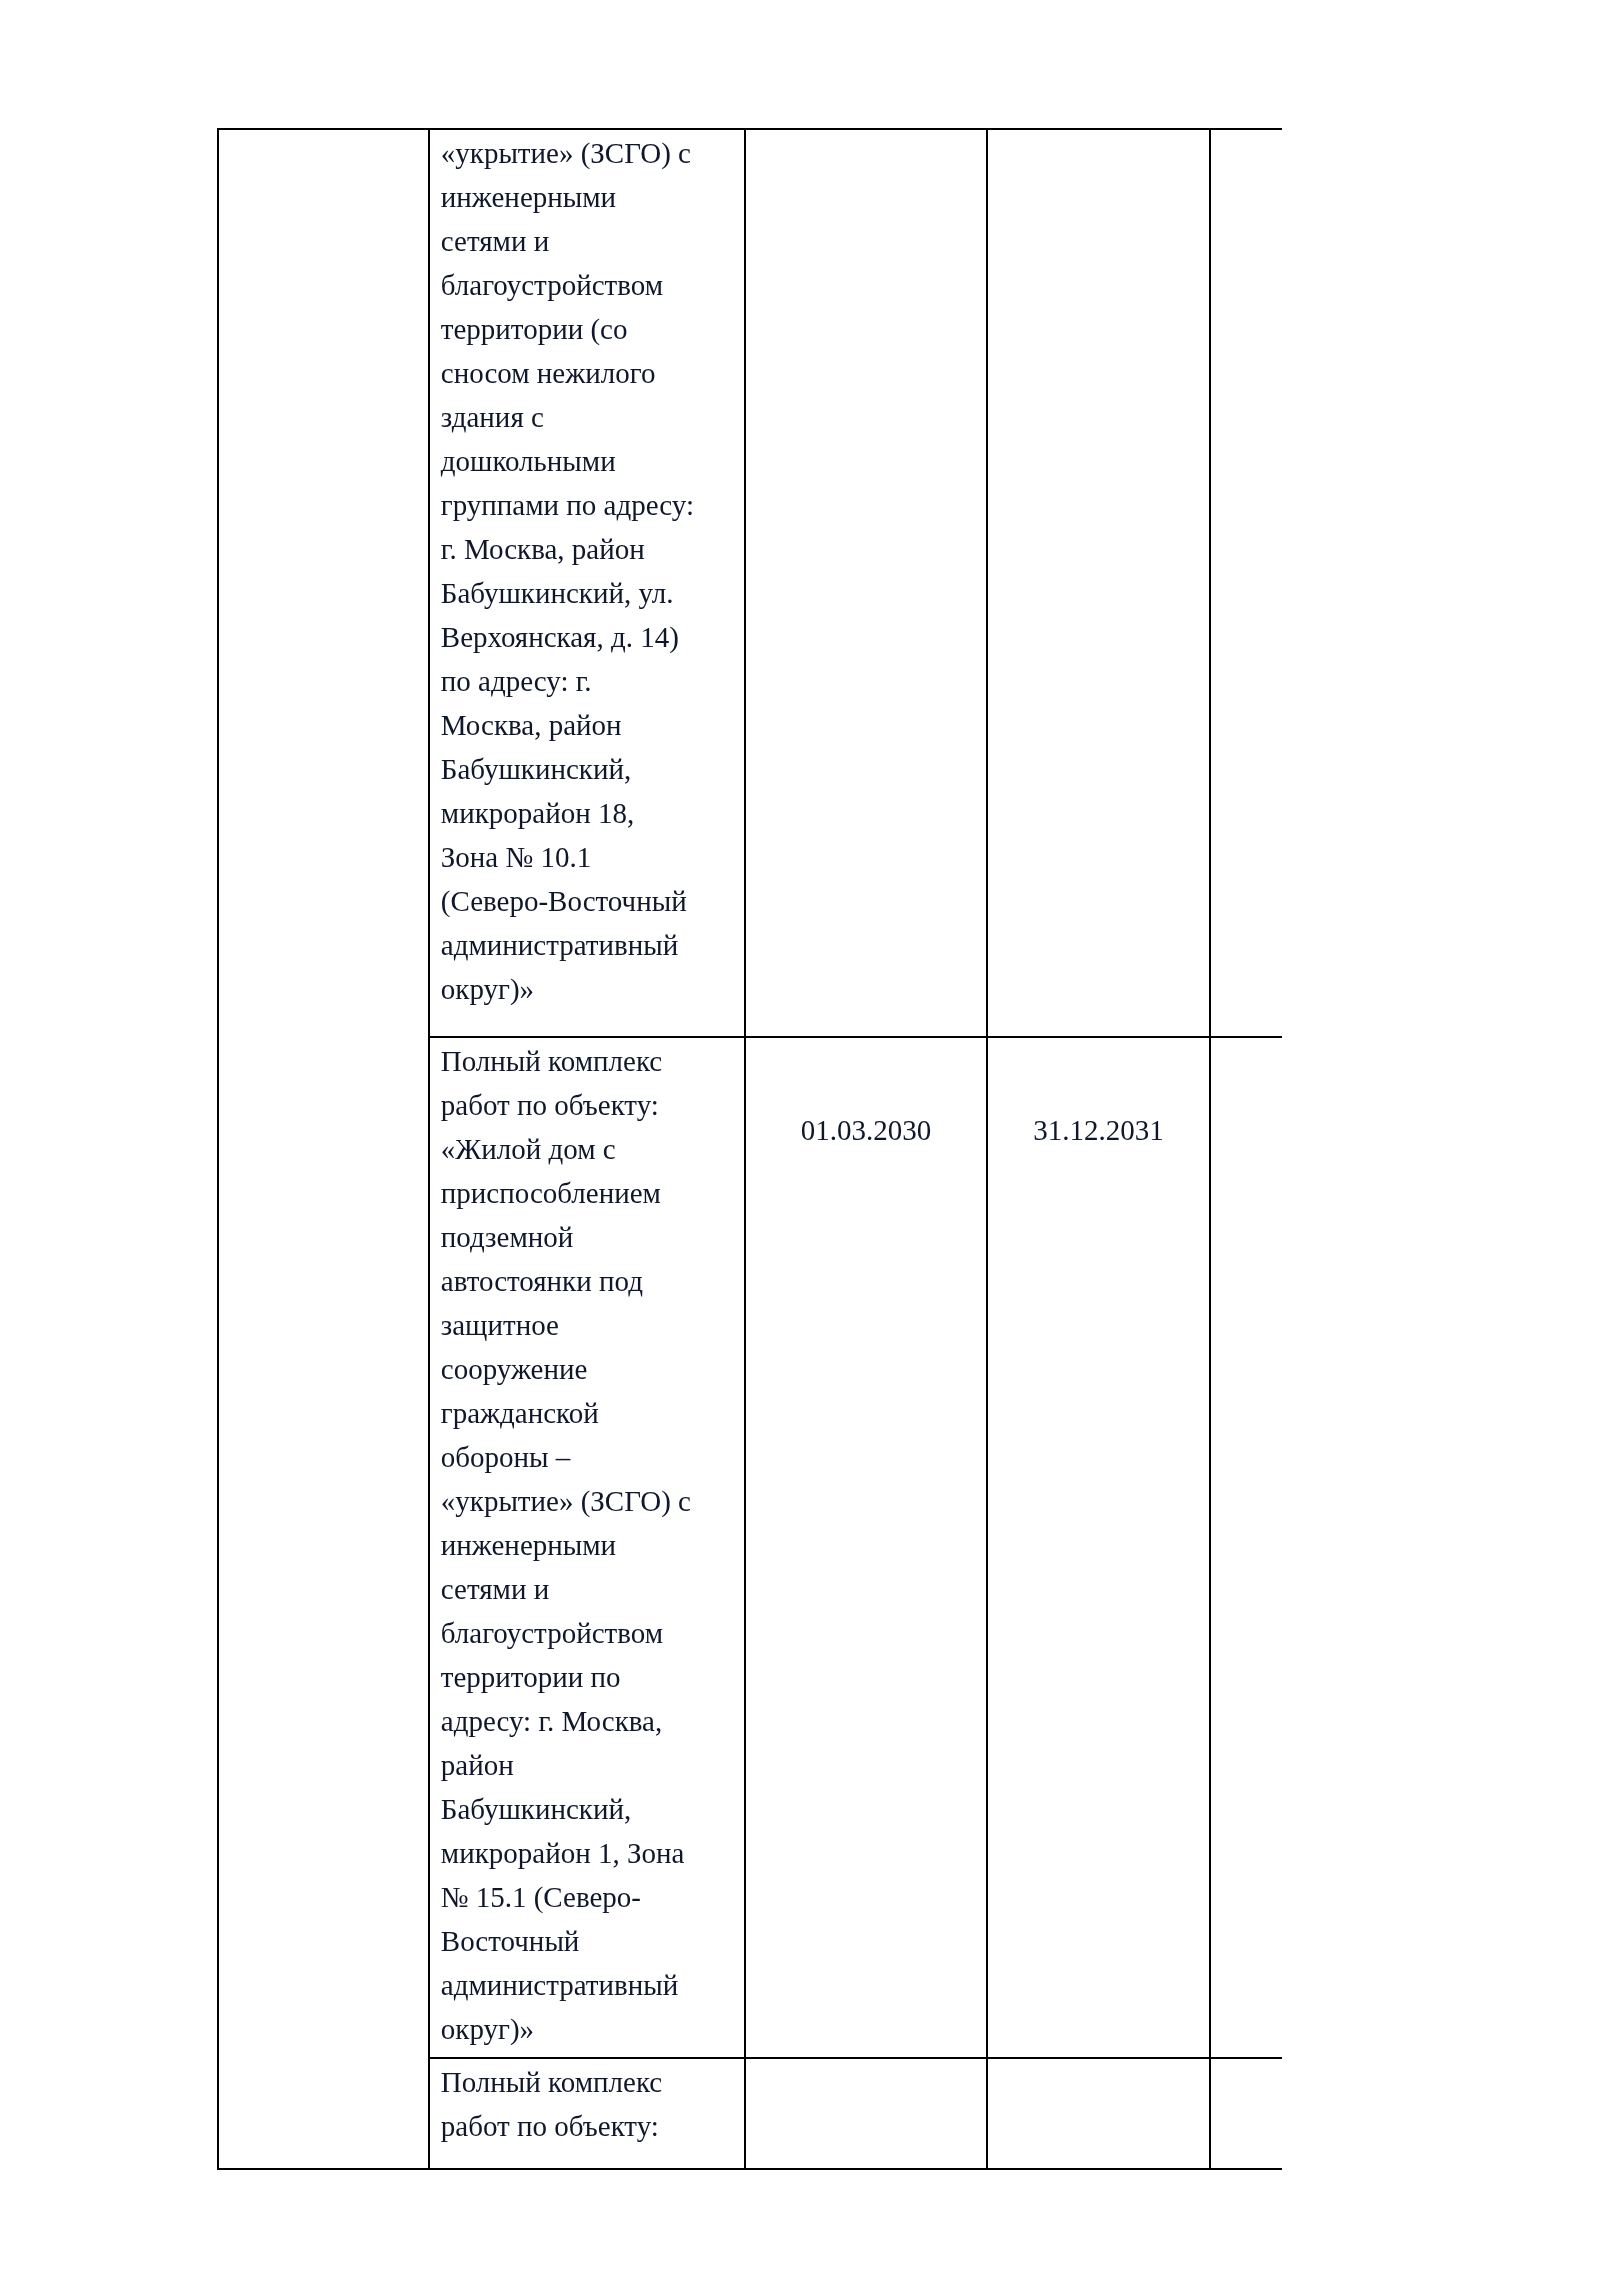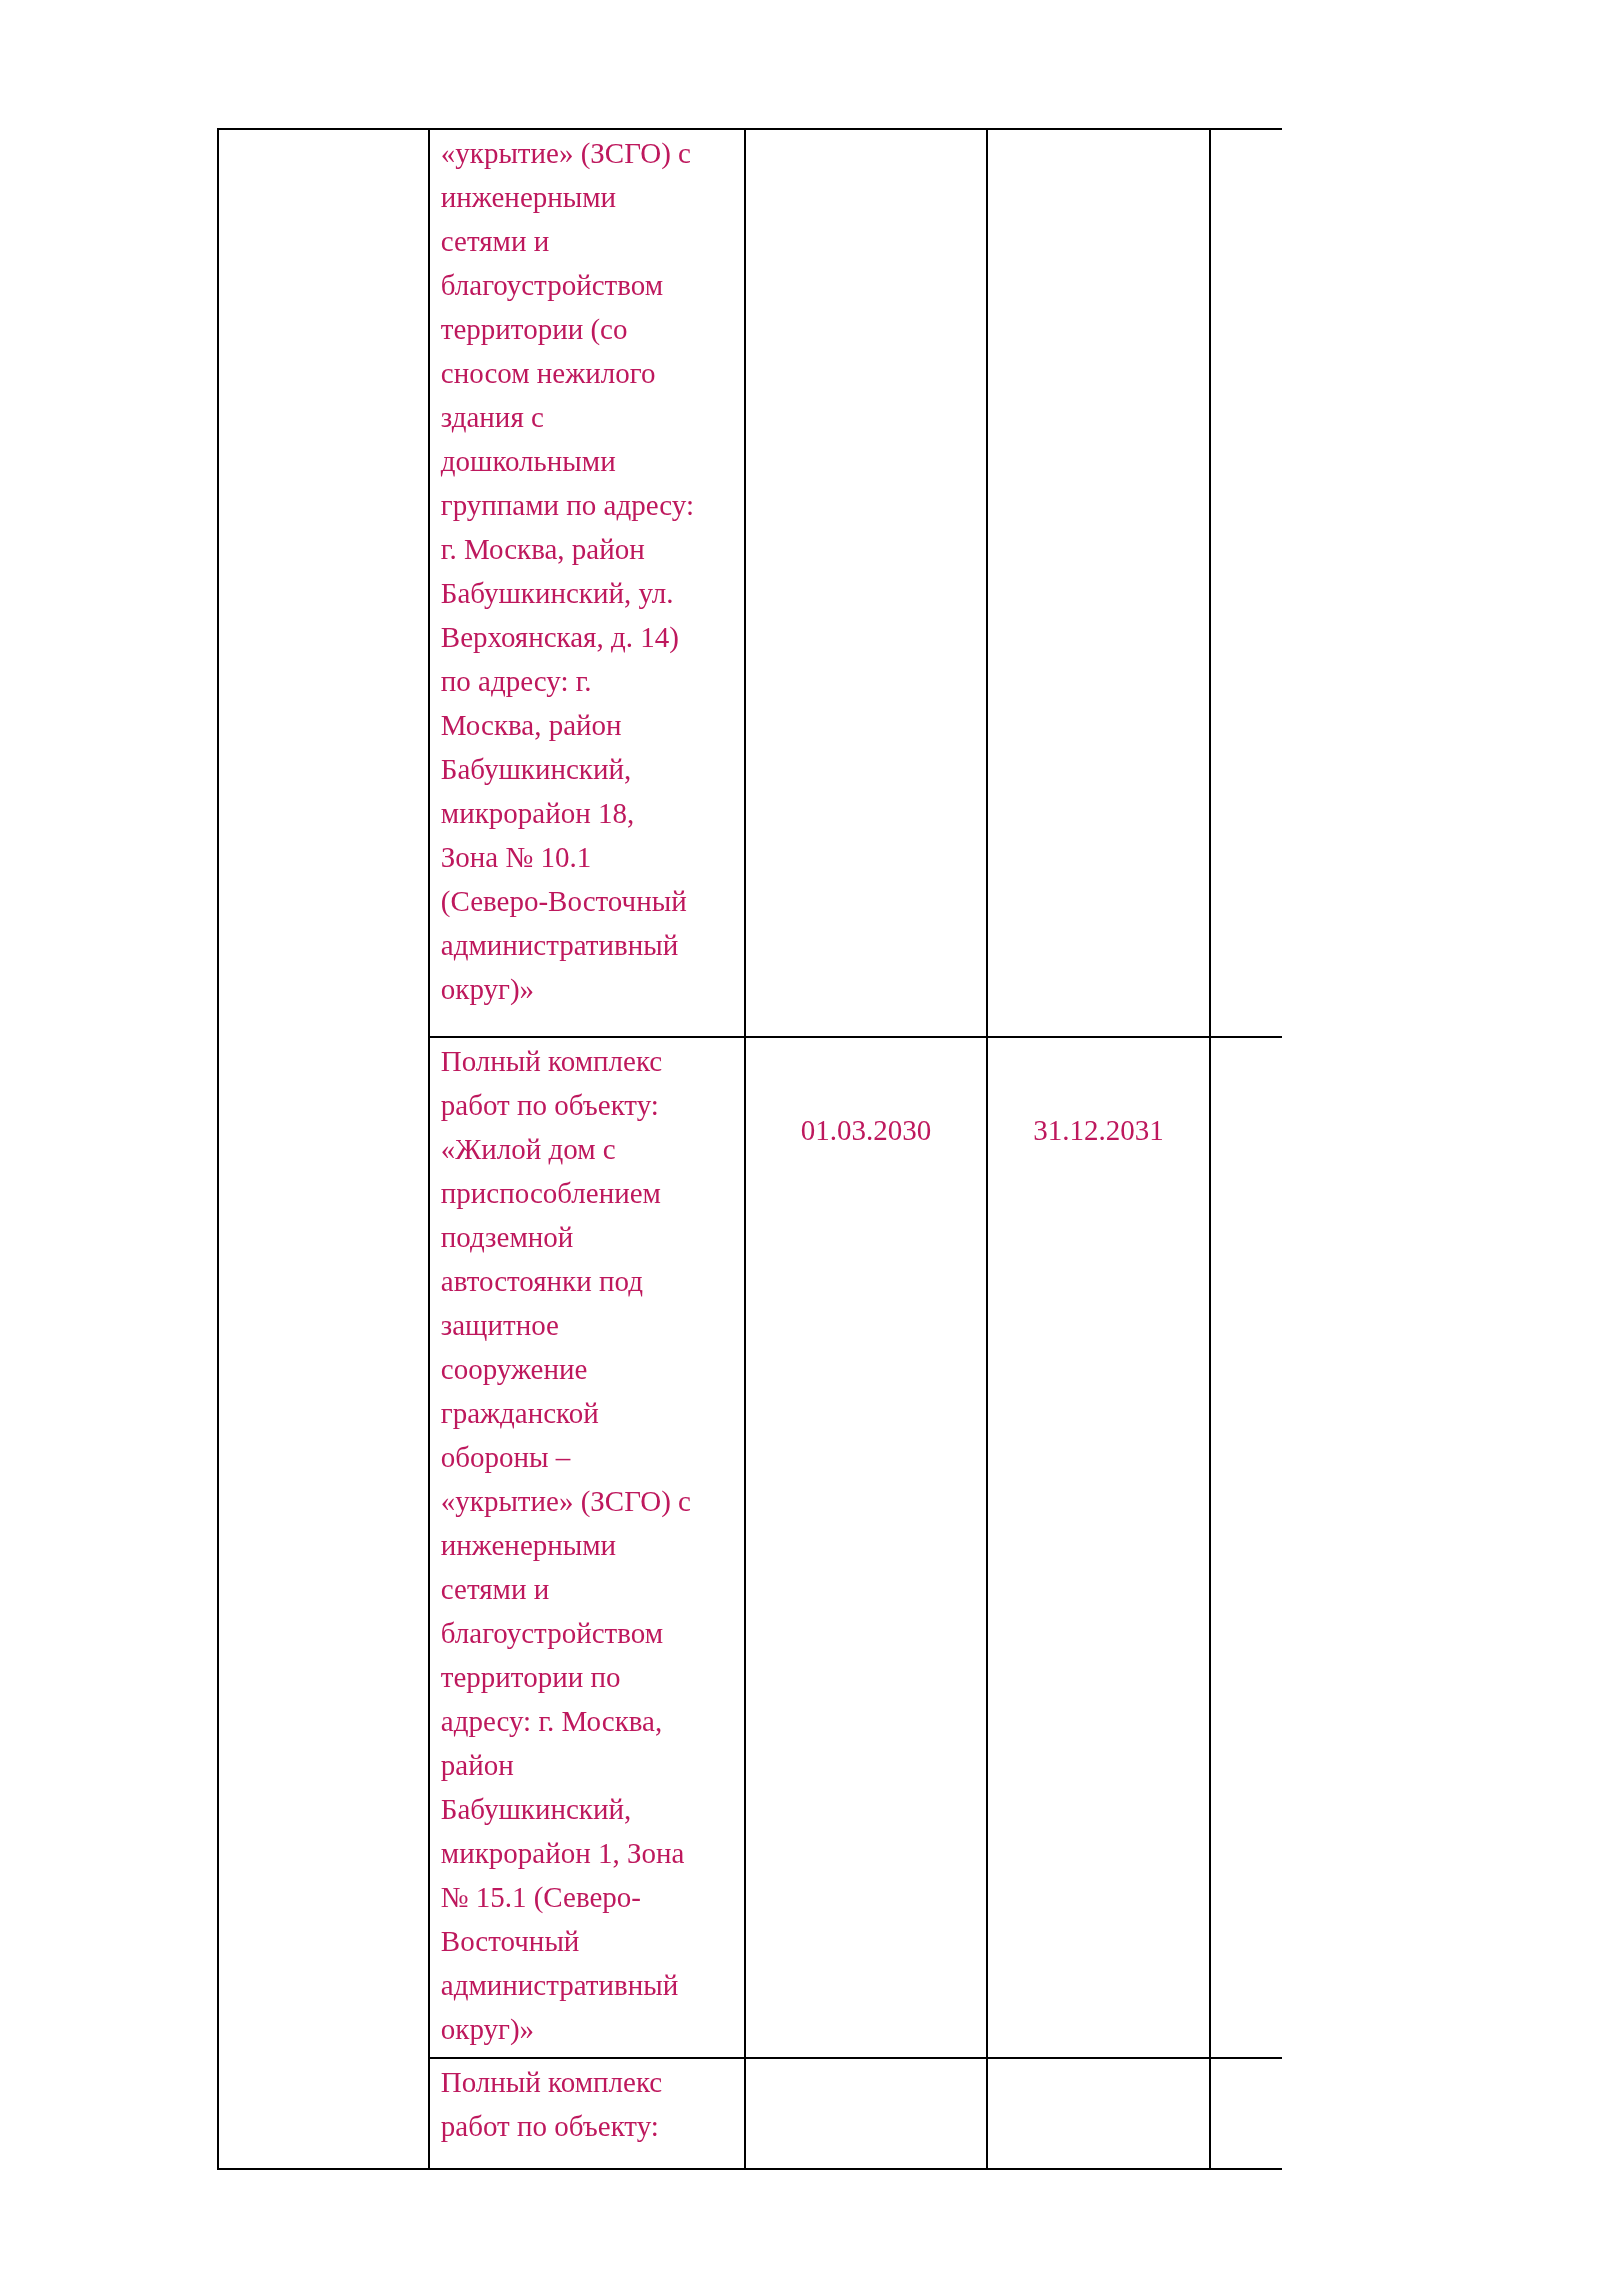--- a/index.html
+++ b/index.html
@@ -7,21 +7,21 @@
     padding: 0;
     background: #ffffff;
   }
   .page {
     position: relative;
     width: 1282px;
     height: 2293px;
     background: #ffffff;
     overflow: hidden;
     font-family: "Liberation Serif", serif;
-    color: #be185d;
+    color: #0f172a;
   }
   table.doc-table {
     position: absolute;
     left: 217px;
     top: 128px;
     width: 1293px;
     border-collapse: collapse;
     table-layout: fixed;
   }
   table.doc-table td {

